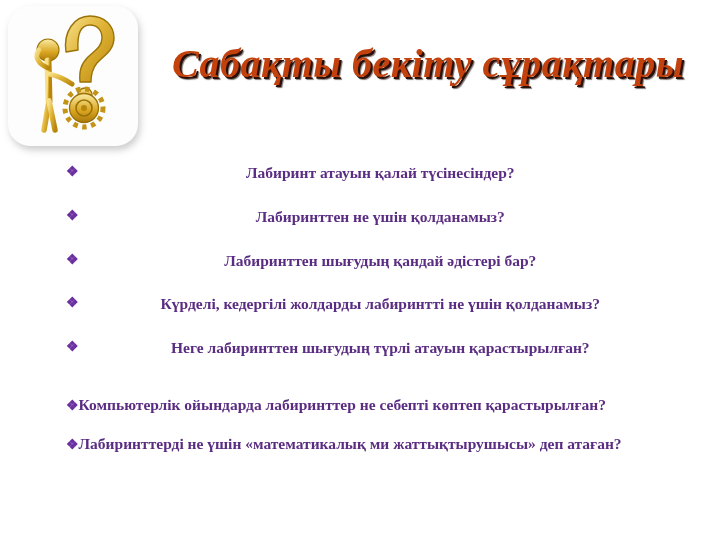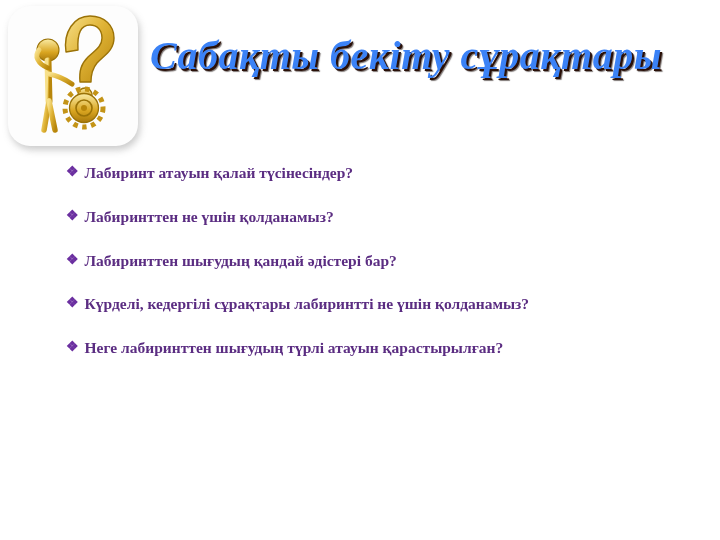--- a/index.html
+++ b/index.html
@@ -37,28 +37,29 @@
   .illus-card svg {
     display: block;
     width: 130px;
     height: 140px;
   }
 
   
   .title {
     position: absolute;
     left: 150px;
-    top: 32px;
+    top: 40px;
     width: 556px;
+    text-align: center;
     font-family: "Liberation Serif", "DejaVu Serif", serif;
     font-size: 40px;
     font-weight: bold;
     font-style: italic;
     letter-spacing: 0.5px;
-    color: #3b82f6;
+    color: #c2410c;
     text-shadow: 2px 2px 0 #2a1008, 3px 3px 1px rgba(20,8,4,0.55);
     white-space: nowrap;
   }
 
   
   .questions {
     position: absolute;
     left: 66px;
     top: 163px;
     width: 610px;
@@ -79,20 +80,21 @@
     flex: 0 0 auto;
     color: #6B2FA0;
     font-size: 14px;
     line-height: 1.3;
   }
   .q-item.spaced .q-bullet {
     margin-right: 6px;
   }
   .q-text {
     flex: 1 1 auto;
+    text-align: center;
   }
 
   
   .q-block {
     color: #5B2D82;
     font-family: "Liberation Serif", "DejaVu Serif", serif;
     font-size: 15.5px;
     font-weight: bold;
     line-height: 1.45;
     text-indent: 0;
@@ -161,29 +163,31 @@
       <span class="q-text">Лабиринттен не үшін қолданамыз?</span>
     </div>
 
     <div class="q-item spaced">
       <span class="q-bullet">❖</span>
       <span class="q-text">Лабиринттен шығудың қандай әдістері бар?</span>
     </div>
 
     <div class="q-item spaced">
       <span class="q-bullet">❖</span>
-      <span class="q-text">Күрделі, кедергілі сұрақтары лабиринтті не үшін қолданамыз?</span>
+      <span class="q-text">Күрделі, кедергілі жолдарды лабиринтті не үшін қолданамыз?</span>
     </div>
 
     <div class="q-item spaced">
       <span class="q-bullet">❖</span>
       <span class="q-text">Неге лабиринттен шығудың түрлі атауын қарастырылған?</span>
     </div>
 
     <div class="gap-a"></div>
 
+    <div class="q-block"><span class="q-bullet-inline">❖</span><span>Компьютерлік ойындарда лабиринттер не себепті көптеп қарастырылған?</span></div>
 
     <div class="gap-b"></div>
 
+    <div class="q-block"><span class="q-bullet-inline">❖</span><span>Лабиринттерді не үшін «математикалық ми жаттықтырушысы» деп атаған?</span></div>
 
   </div>
 
 </div>
 
 </body></html>

